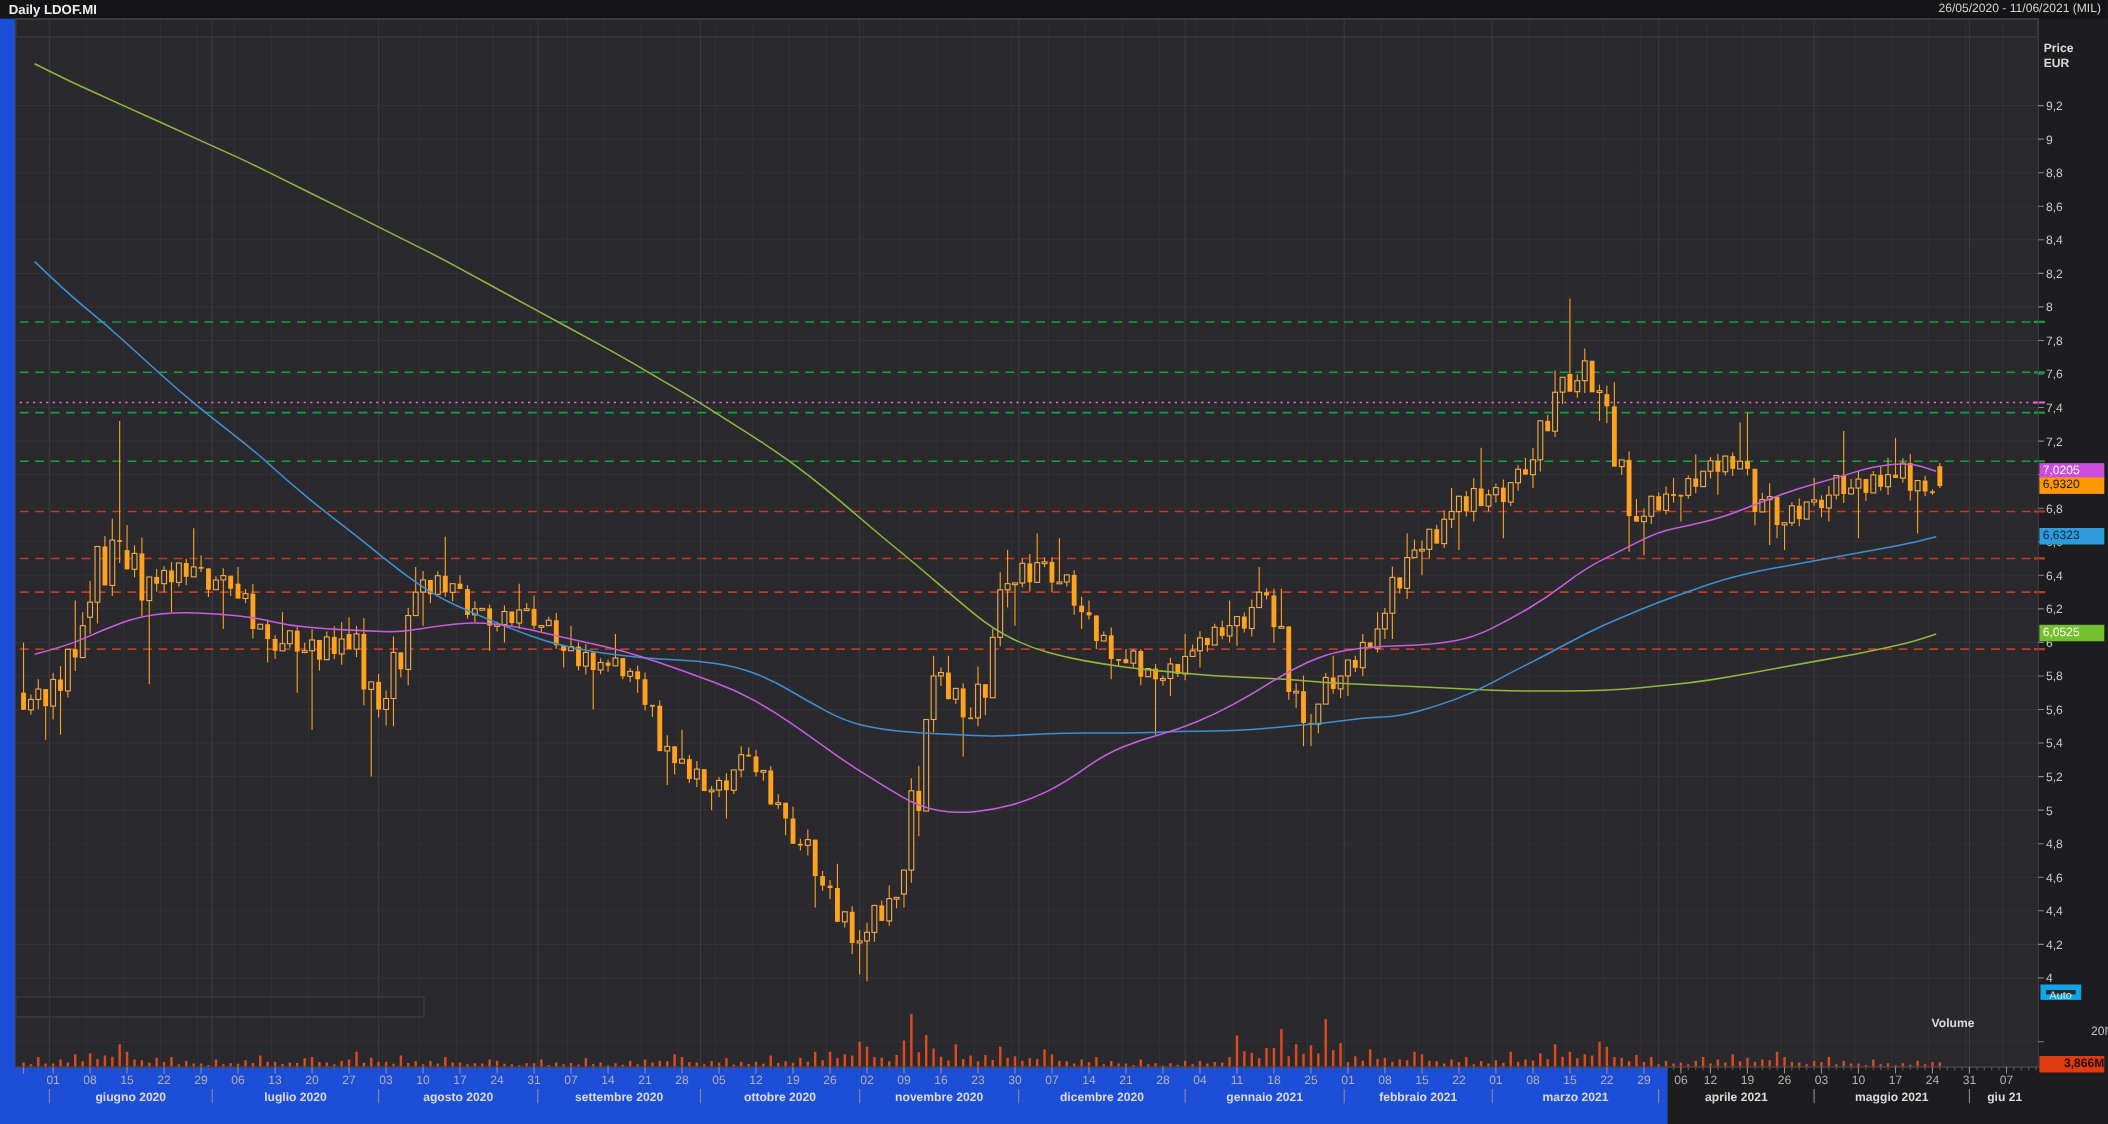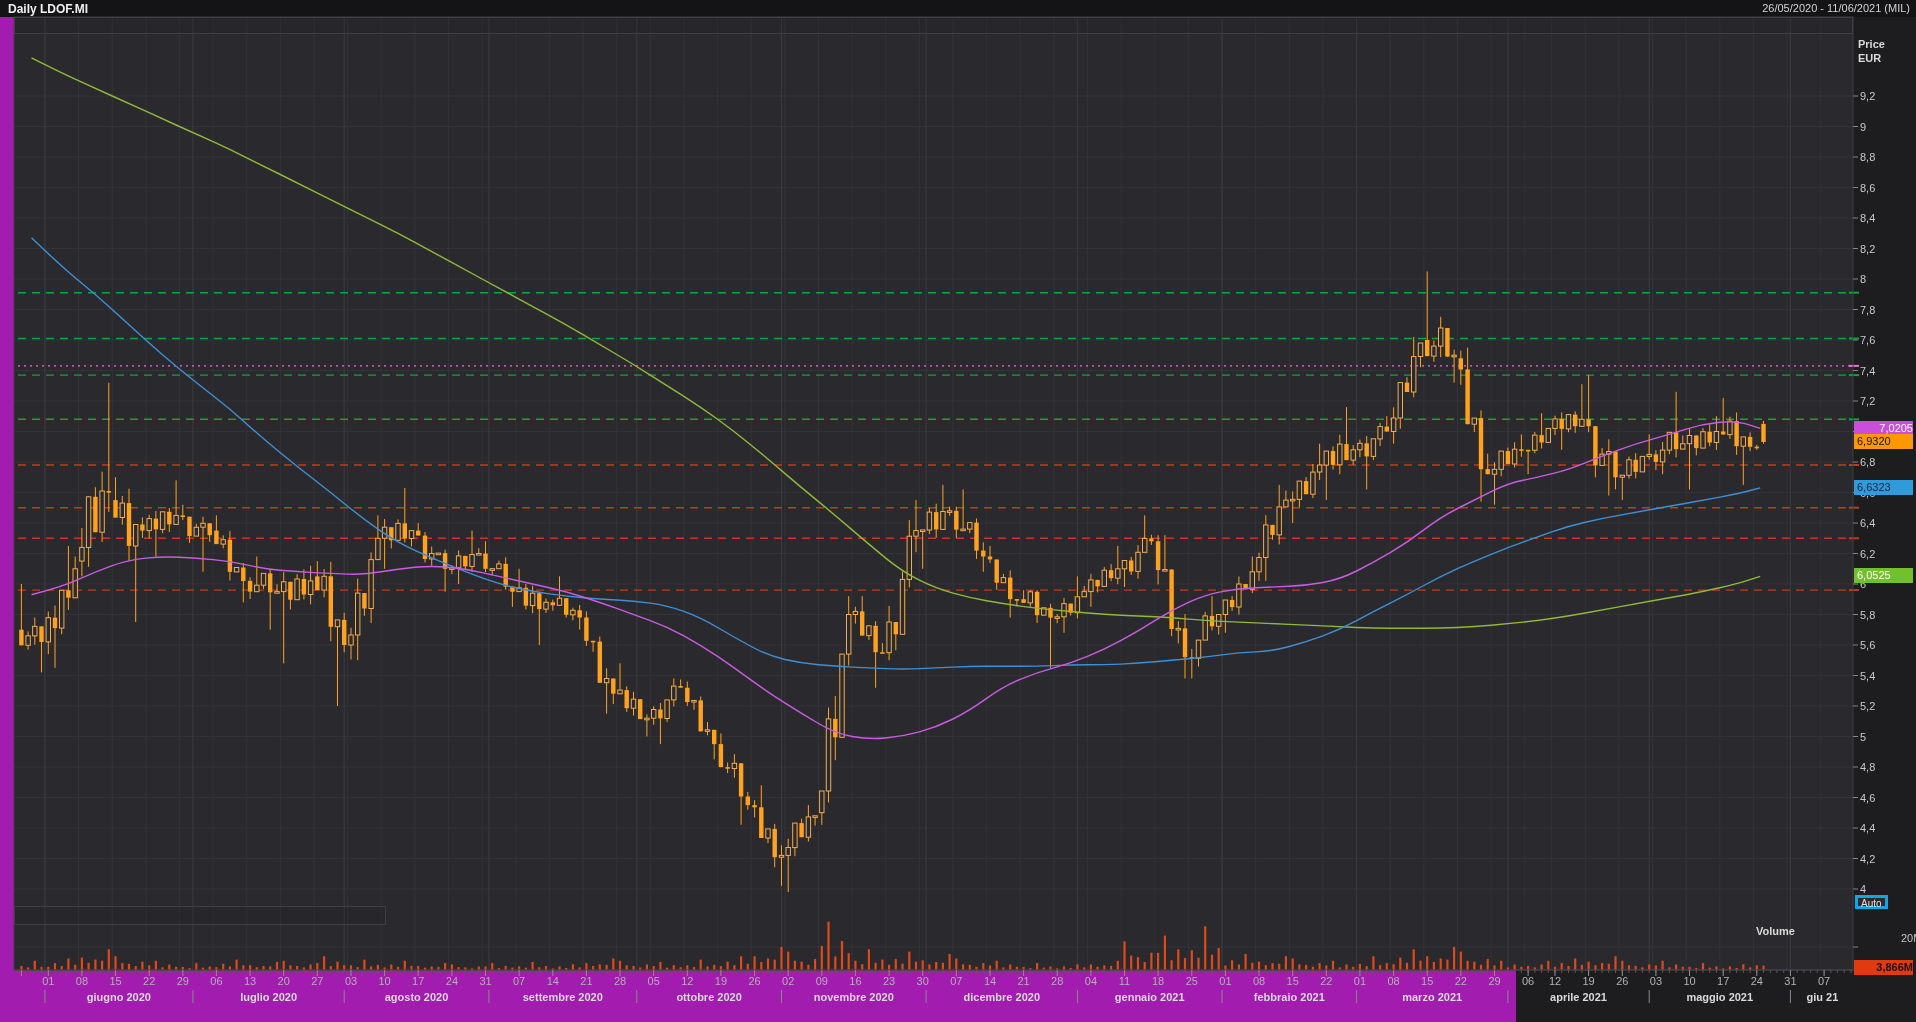--- a/index.html
+++ b/index.html
@@ -1,32 +1,32 @@
 <!DOCTYPE html>
 <html><head>
 <meta charset="utf-8">
 <style>
   html,body{margin:0;padding:0;background:#1d1d20;width:1916px;height:1022px;overflow:hidden;
     font-family:"Liberation Sans",sans-serif;}
-  #screen{position:relative;width:1516px;height:1022px;background:#a21caf;}
+  #screen{position:relative;width:1516px;height:1022px;background:#1d4ed8;}
   #titlebar{position:absolute;left:0;top:0;width:1916px;height:17px;background:#141416;}
   #chart-title{position:absolute;left:8px;top:2px;font-size:12px;font-weight:bold;color:#efefef;}
   #date-range{position:absolute;right:6px;top:2px;font-size:11px;color:#d2d2d2;}
   #svg-host{position:absolute;left:0;top:0;width:1916px;height:1022px;}
   svg{font-family:"Liberation Sans",sans-serif;}
   .legend{position:absolute;border:1px solid #3f3f44;box-sizing:border-box;background:rgba(30,30,34,0.25);
     font-size:11px;white-space:pre;overflow:hidden;}
   #main-legend{left:14px;top:17px;width:1839px;height:17px;line-height:15px;padding-left:5px;}
   #vol-legend{left:14px;top:906px;width:372px;height:19px;line-height:17px;padding-left:5px;}
   .axis-label{position:absolute;font-size:11px;color:#d9d9d9;font-weight:bold;}
   #price-label-1{left:1858px;top:38px;} #price-label-2{left:1858px;top:52px;}
   #volume-label{left:1756px;top:925px;}
   #volume-tick{position:absolute;left:1861px;top:932px;font-size:11px;color:#c4c4c4;margin-left:40px;}
   #auto-btn{position:absolute;left:1855px;top:895px;height:14px;line-height:12px;padding:0 3px;
-    font-size:10px;color:#e2e2e2;background:#2b2b2f;border:3px solid #0ea5e9;cursor:pointer;
+    font-size:10px;color:#e2e2e2;background:#2b2b2f;border:5px solid #0ea5e9;cursor:pointer;
     font-family:"Liberation Sans",sans-serif;}
   .badge{position:absolute;left:1854px;width:59px;height:15px;line-height:15px;font-size:11px;
     padding-left:3px;box-sizing:border-box;}
 </style>
 </head>
 <body>
 
 <div id="screen">
   <div id="titlebar">
     <span id="chart-title">Daily LDOF.MI</span>
@@ -1418,19 +1418,19 @@
     
   </div>
 
   <div class="axis-label" id="price-label-1">Price</div>
   <div class="axis-label" id="price-label-2">EUR</div>
   <div class="axis-label" id="volume-label">Volume</div>
   <div id="volume-tick">20M</div>
   <button id="auto-btn">Auto</button>
 
   <div id="badges">
-      <div class="badge" style="background: rgb(203, 77, 219); color: rgb(255, 255, 255); top: 421px; text-align: right;">7,0205</div>
+      <div class="badge" style="background: rgb(203, 77, 219); color: rgb(255, 255, 255); top: 421px;">7,0205</div>
       <div class="badge" style="background: rgb(255, 152, 0); color: rgb(23, 18, 10); font-weight: normal; top: 434px;">6,9320</div>
       <div class="badge" style="background: rgb(47, 155, 219); color: rgb(14, 37, 64); top: 480px;">6,6323</div>
       <div class="badge" style="background: rgb(114, 192, 44); color: rgb(255, 255, 255); top: 568px;">6,0525</div>
       <div class="badge" style="background: rgb(224, 58, 16); color: rgb(33, 16, 8); font-weight: bold; top: 960px; text-align: right;">3,866M</div>
     </div>
 </div>
 
 </body></html>

